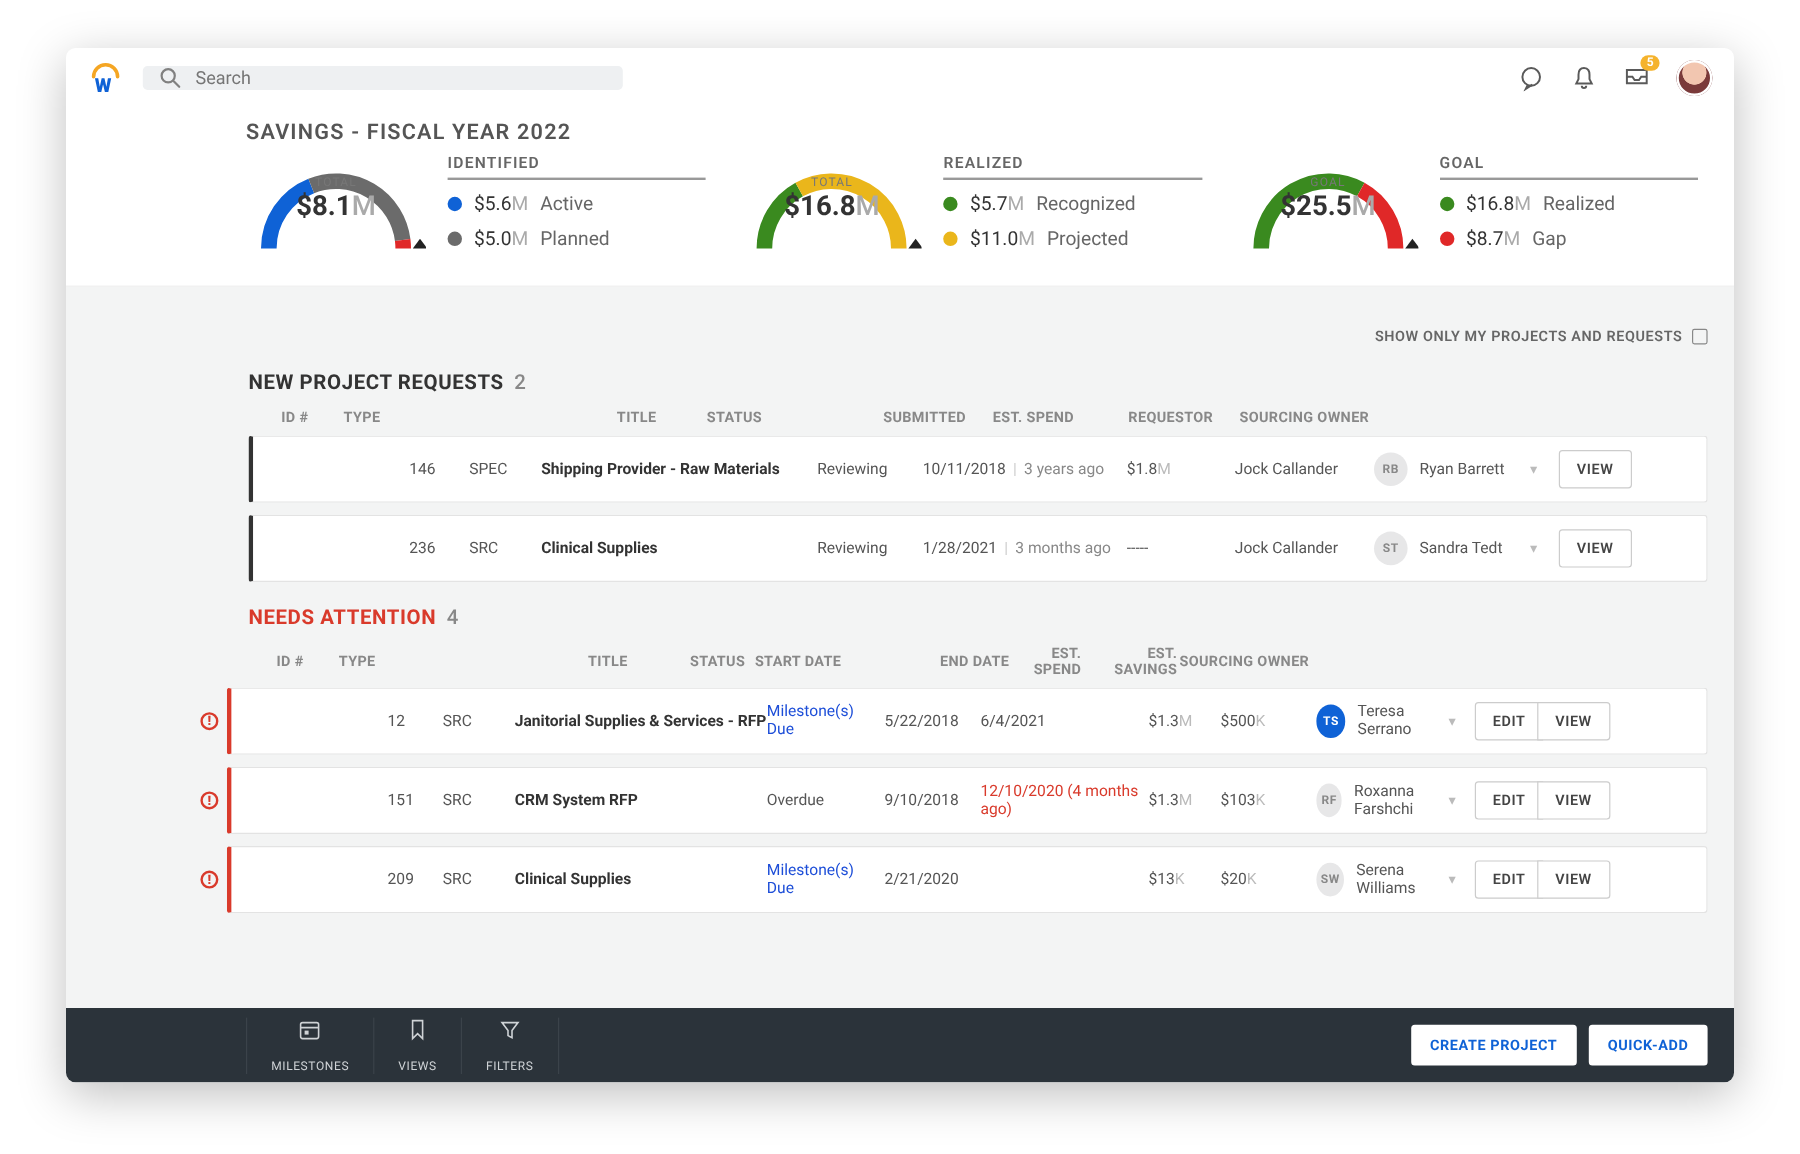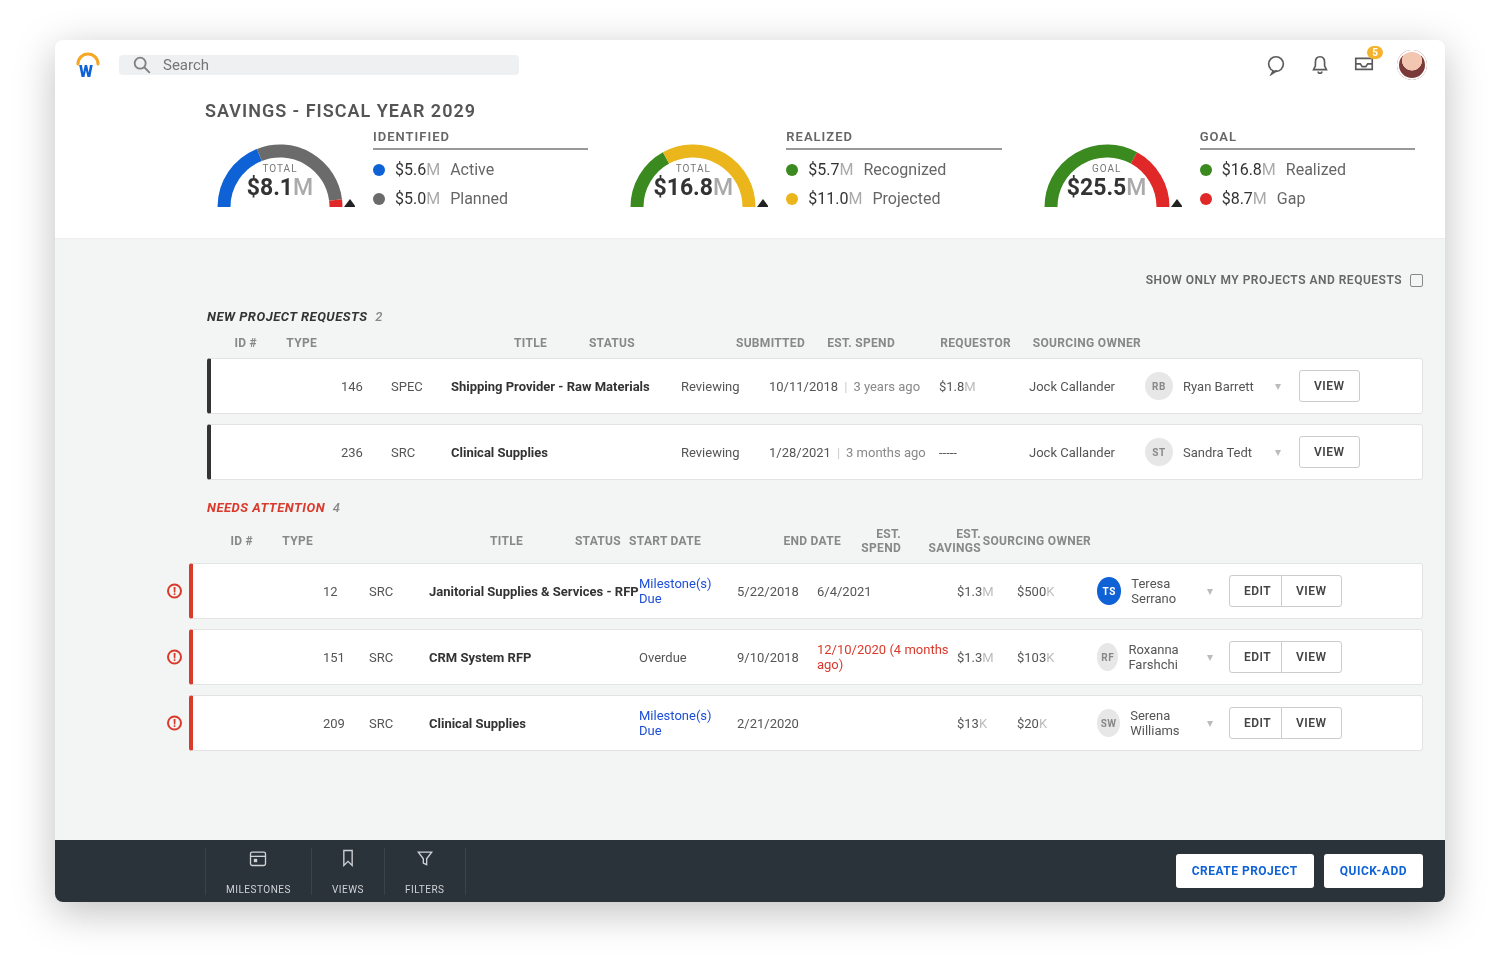--- a/index.html
+++ b/index.html
@@ -19,41 +19,41 @@
 .inbox-icon-wrap { position:relative; }
 .badge { position:absolute; top:-6px; right:-8px; background:#f5b32d; color:#fff; font-size:10px; font-weight:700; border-radius:8px; padding:1px 5px; }
 .avatar-img { width:30px; height:30px; border-radius:50%; background:radial-gradient(circle at 50% 35%, #f2c6b0 40%, #7a3a3a 42%); box-shadow:0 0 0 2px #fff inset; }
 
 
 .section-title { padding:12px 0 4px 150px; font-size:18px; letter-spacing:1px; color:#555; font-weight:600; }
 .gauges { display:flex; padding:0 30px 18px 150px; gap:30px; border-bottom:1px solid #eee; }
 .gauge-block { display:flex; gap:18px; align-items:flex-start; flex:1; }
 .gauge { position:relative; width:150px; height:95px; }
 .gauge svg { width:150px; height:95px; }
-.gauge-center { position:absolute; top:38px; left:0; right:0; text-align:center; }
+.gauge-center { position:absolute; top:22px; left:0; right:0; text-align:center; }
 .gauge-center .lbl { font-size:10px; letter-spacing:1px; color:#777; }
 .gauge-center .val { font-size:23px; font-weight:700; color:#333; }
 .gauge-center .val .m { color:#aaa; font-weight:500; }
 .gauge-legend { flex:1; padding-top:4px; }
 .legend-title { font-size:13px; letter-spacing:1px; color:#666; border-bottom:2px solid #999; padding-bottom:4px; margin-bottom:10px; font-weight:600; }
 .legend-row { display:flex; align-items:center; gap:10px; margin-bottom:10px; font-size:16px; color:#555; }
 .legend-dot { width:12px; height:12px; border-radius:50%; flex-shrink:0; }
 .legend-val { font-weight:400; color:#333; }
 .legend-val .m { color:#aaa; }
 .legend-lbl { color:#666; }
 
 
 .content { background:#f3f4f4; flex:1; overflow:auto; padding:30px 22px 20px 22px; }
 .proj-search-wrap { background:#fff; border:1px solid #ddd; border-radius:4px; display:flex; align-items:center; padding:0 14px; height:46px; gap:12px; margin:0 0 8px 130px; }
 .proj-search-wrap input { flex:1; border:none; outline:none; font-size:15px; color:#333; }
 .proj-search-wrap .clear { color:#aaa; cursor:pointer; font-size:18px; }
 .showonly { display:flex; justify-content:flex-end; align-items:center; gap:8px; margin:4px 0 22px 130px; font-size:12px; letter-spacing:.5px; color:#666; font-weight:600; }
 .showonly .cb { width:13px; height:13px; border:1.5px solid #888; border-radius:2px; }
 
-.group-title { font-size:13px; font-weight:700; letter-spacing:.5px; color:#333; margin:0 0 12px 130px;font-style:italic; }
+.group-title { font-size:17px; font-weight:700; letter-spacing:.5px; color:#333; margin:0 0 12px 130px; }
 .group-title.red { color:#d93a2b; }
 .group-title .count { color:#888; font-weight:500; margin-left:4px; }
 
 .hdr-row, .data-row { display:grid; align-items:center; font-size:13px; padding:0 10px 0 0; }
 .grid-requests { grid-template-columns: 50px 60px 230px 88px 170px 90px 116px 130px 24px 68px; column-gap:0; margin-left:130px; }
 .grid-attn { grid-template-columns: 18px 46px 60px 210px 98px 80px 140px 60px 80px 110px 22px 52px 52px; column-gap:0; margin-left:112px; }
 
 .hdr-row { color:#888; font-size:12px; font-weight:700; letter-spacing:.3px; padding-bottom:8px;text-align:right; }
 .hdr-row > div { text-transform:uppercase; }
 
@@ -119,21 +119,21 @@
       <div class="inbox-icon-wrap">
         <svg class="topicon" viewBox="0 0 24 24">
               <path d="M3 7 L21 7 L21 19 L3 19 Z M3 13 L8 13 L10 16 L14 16 L16 13 L21 13" fill="none" stroke="#5a5a5a" stroke-width="1.8"></path>
             </svg>
         <span class="badge">5</span>
       </div>
       <div class="avatar-img"></div>
     </div>
   </div>
 
-  <div class="section-title">SAVINGS - FISCAL YEAR 2029</div>
+  <div class="section-title">SAVINGS - FISCAL YEAR 2022</div>
 
   <div class="gauges">
   <div class="gauge-block">
     <div class="gauge">
       <svg viewBox="0 0 150 95">
               <path d="M 19 82 A 56 56 0 0 1 54.38502504965803 29.93251679025792" stroke="#0f62d6" stroke-width="13" fill="none" stroke-linecap="butt"></path>
               <path d="M 54.38502504965803 29.93251679025792 A 56 56 0 0 1 130.55842327361074 74.98133892039895" stroke="#6b6b6b" stroke-width="13" fill="none" stroke-linecap="butt"></path>
               <path d="M 130.55842327361074 74.98133892039895 A 56 56 0 0 1 131 82" stroke="#e02828" stroke-width="13" fill="none" stroke-linecap="butt"></path>
               <polygon points="139,82 151,82 145,74" fill="#222"></polygon>
             </svg>

